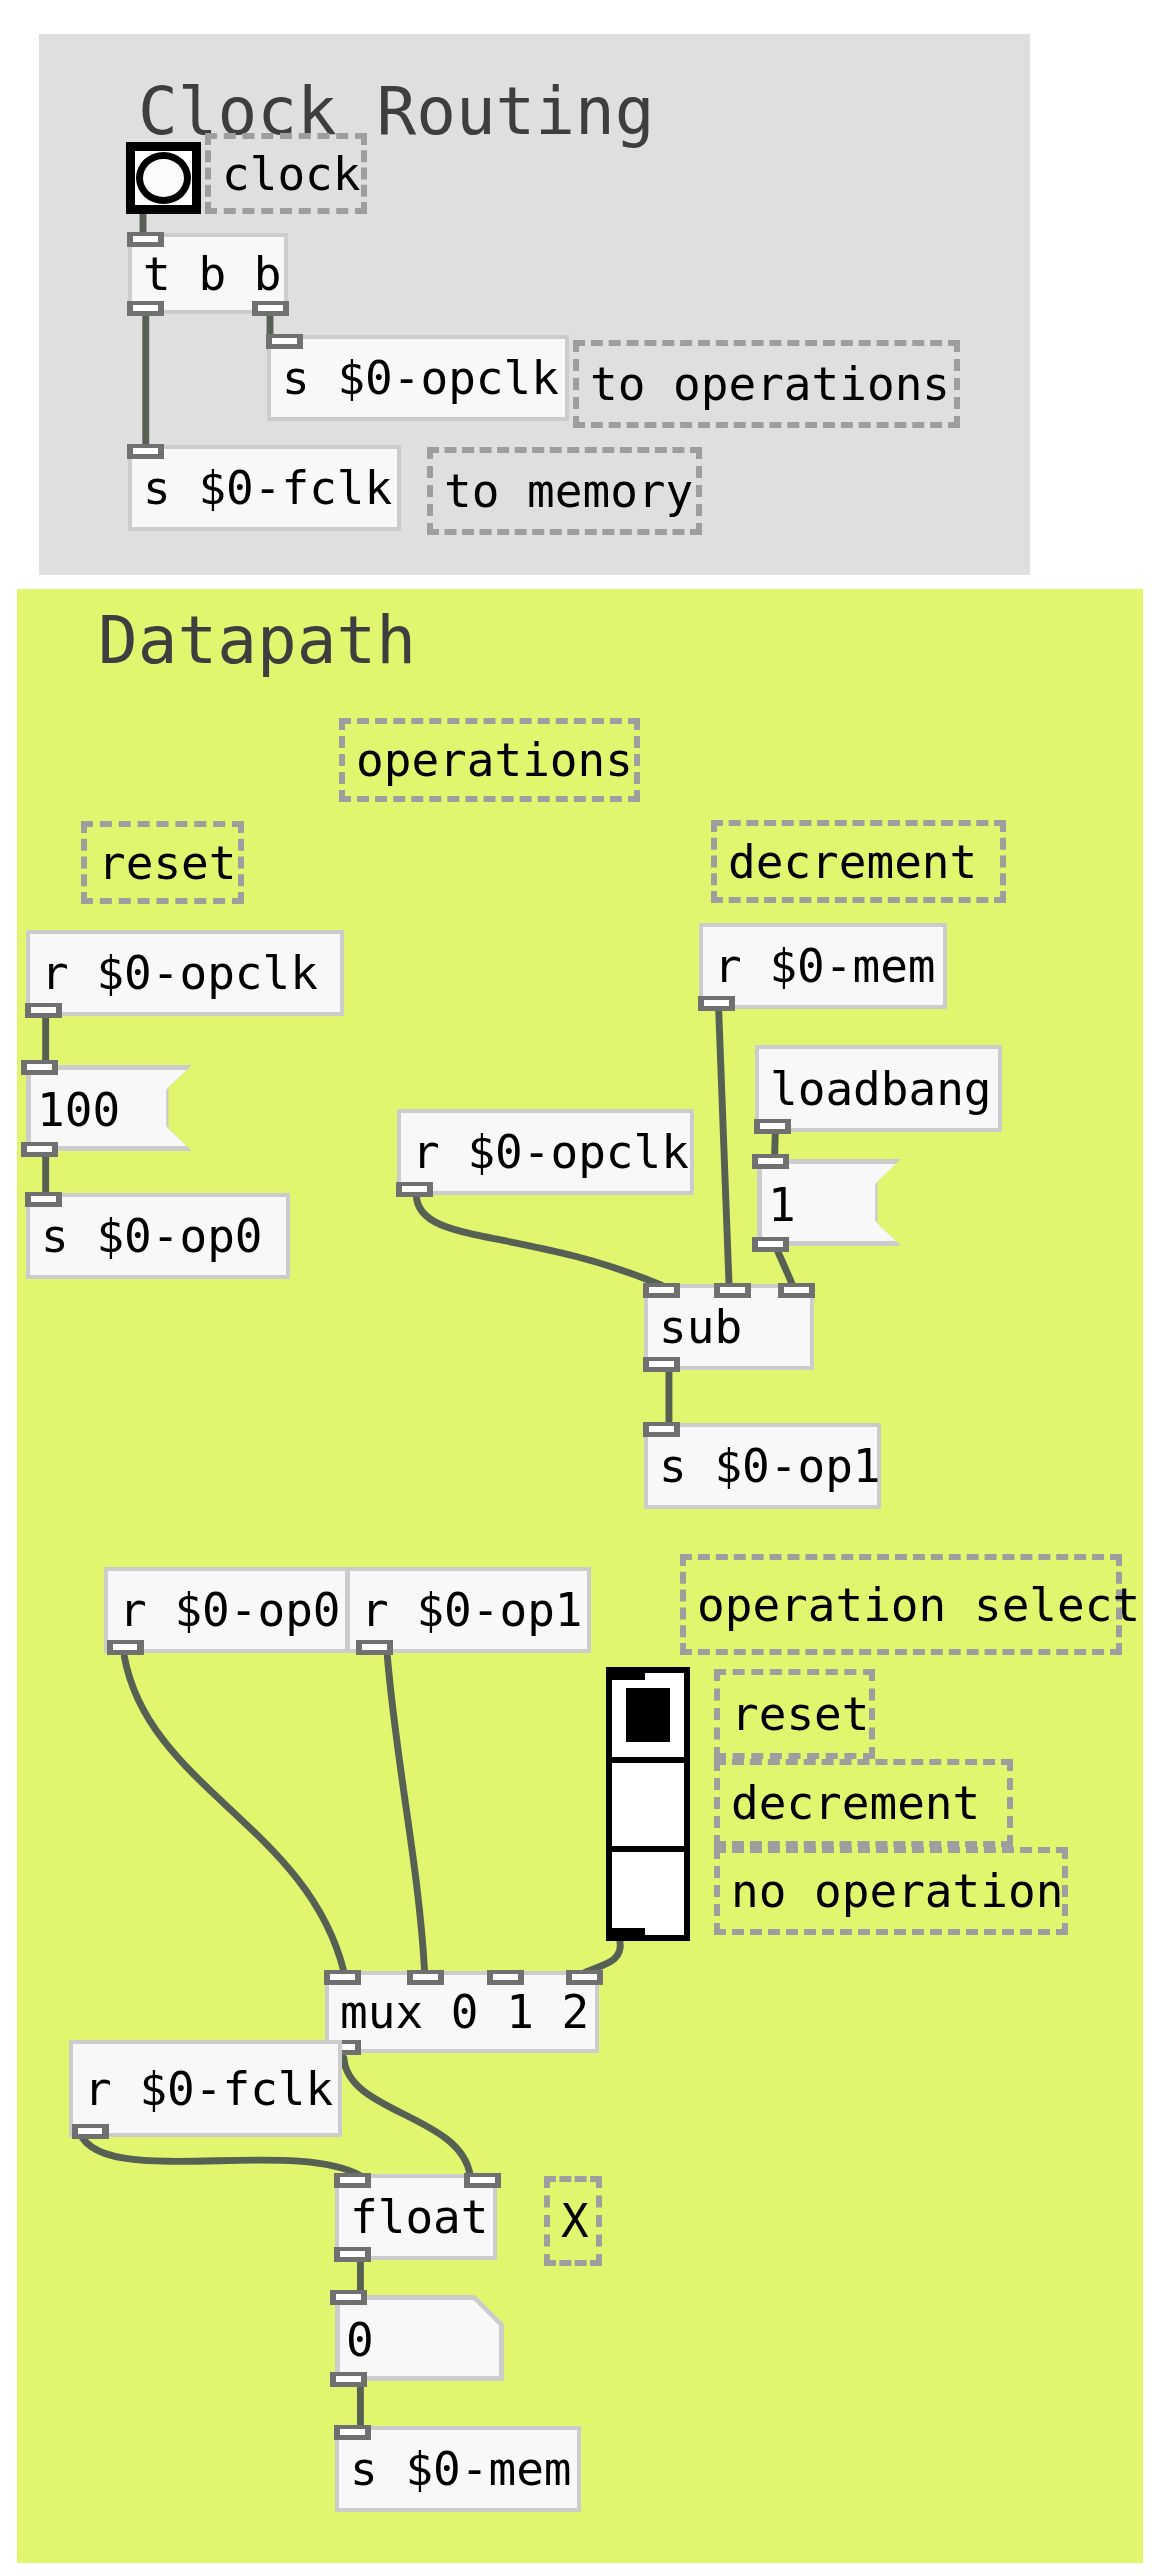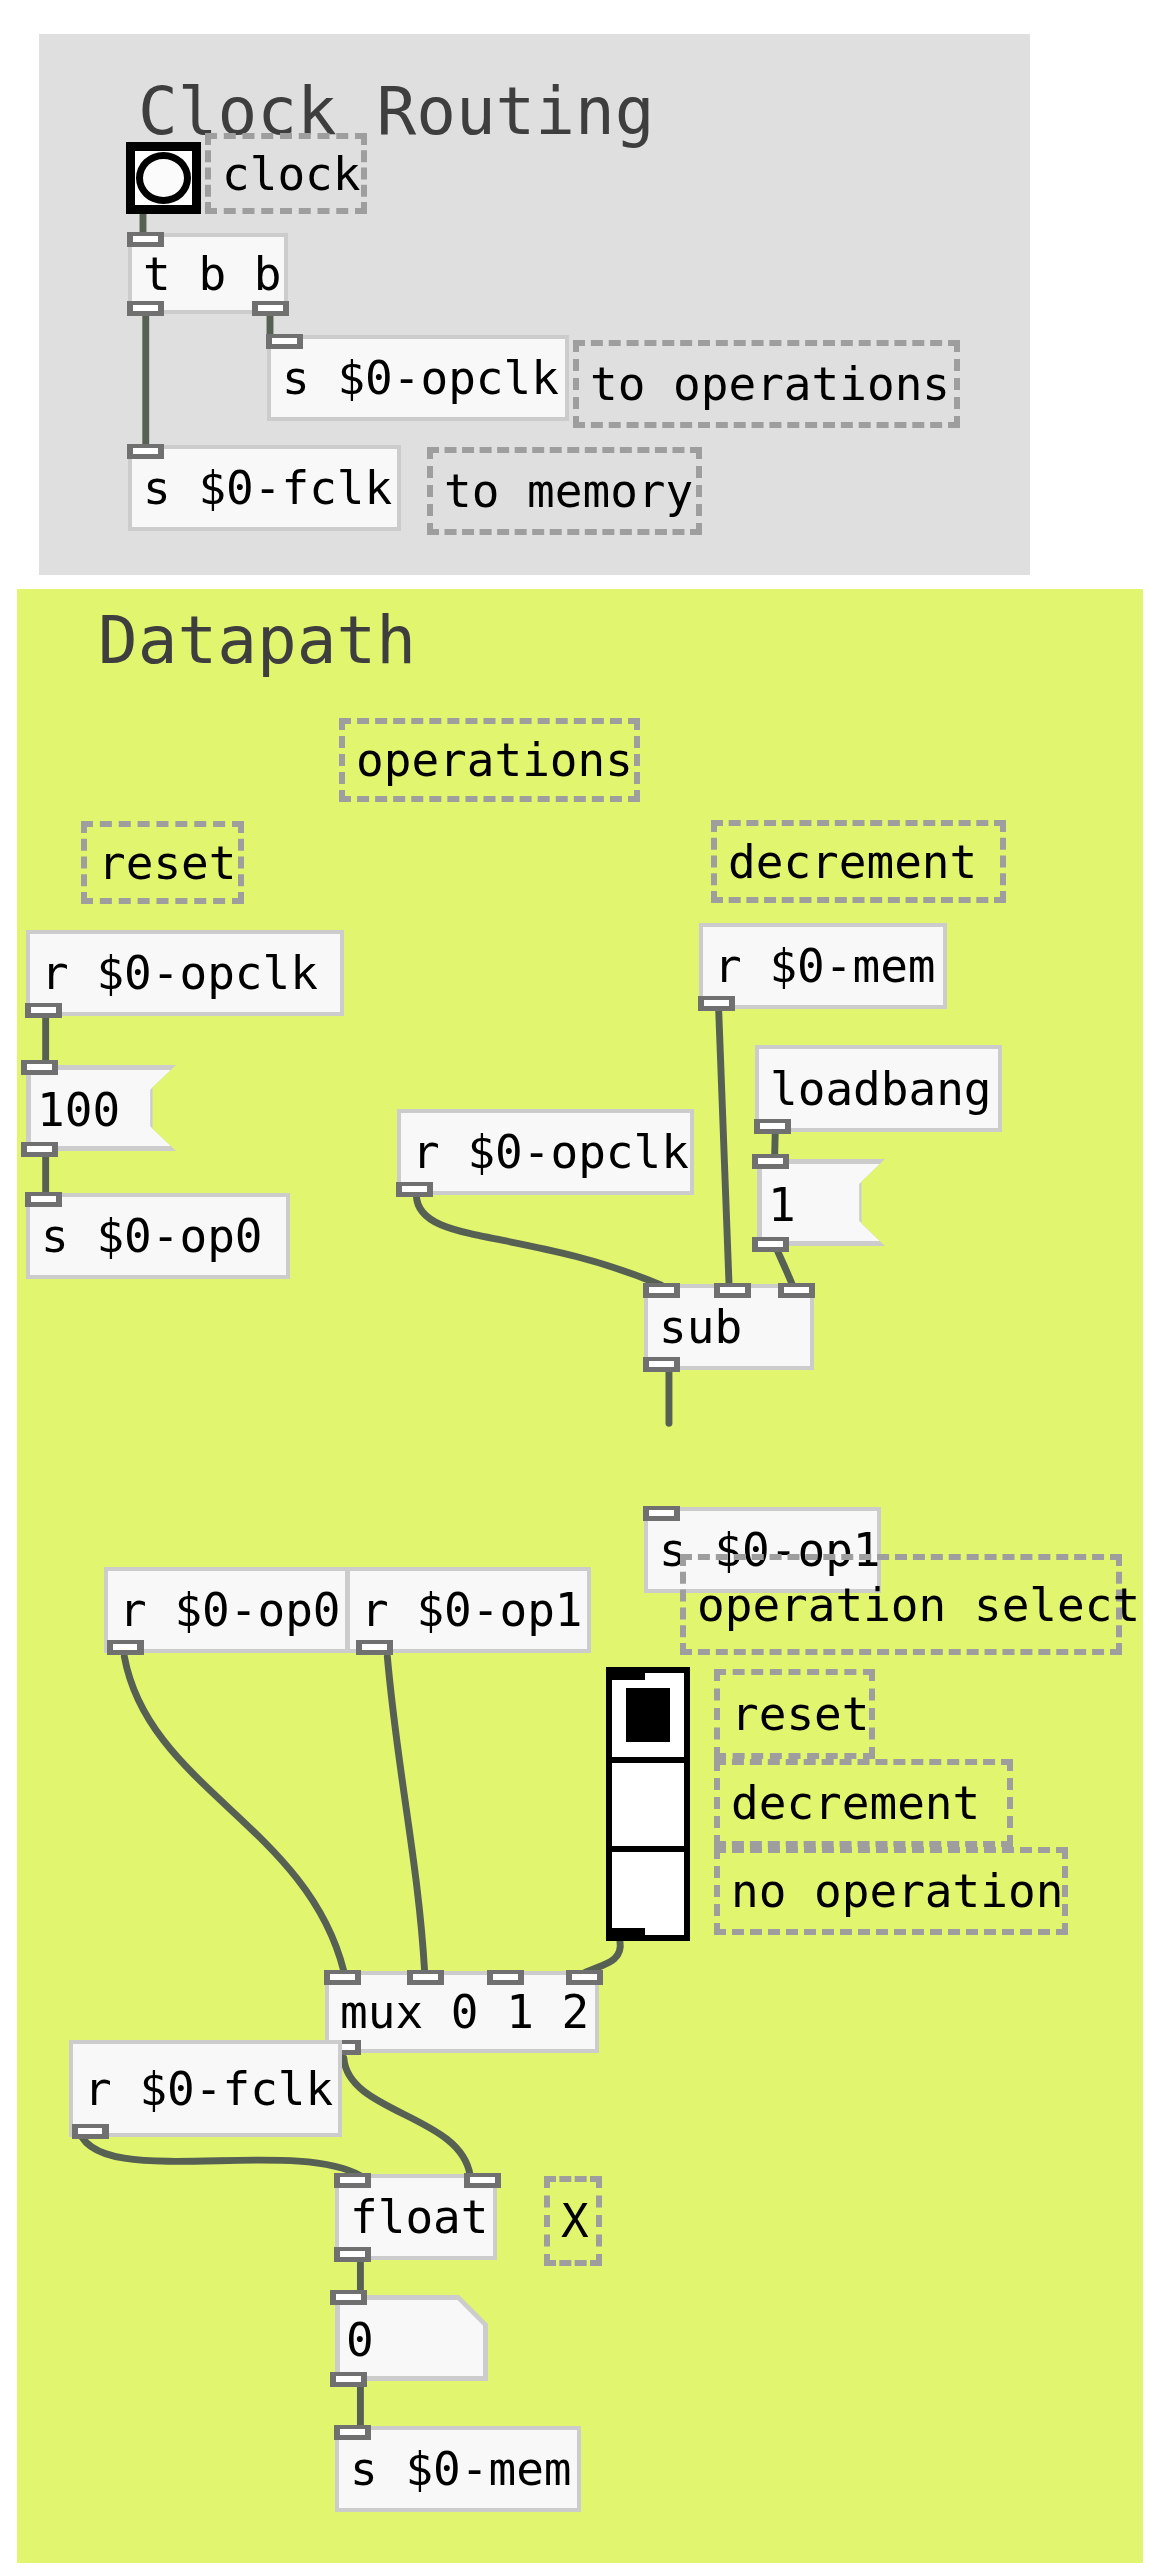--- a/index.html
+++ b/index.html
@@ -15,21 +15,21 @@
        white-space:nowrap;z-index:2;}
   .comment{position:absolute;border:6.2px dashed #9e9e9e;box-sizing:border-box;font-size:46px;
        color:#000;display:flex;align-items:center;padding-left:11px;white-space:nowrap;z-index:2;}
 
   .nub{position:absolute;width:37px;height:15px;background:#707070;z-index:4;}
   .nub::after{content:"";position:absolute;left:6.2px;right:6.2px;top:4.8px;bottom:4.8px;background:#ffffff;}
   .nub.tl{left:-4.8px;top:-5.5px;}
   .nub.bl{left:-4.8px;bottom:-5.5px;}
   .nub.br{right:-4.8px;bottom:-5.5px;}
 
-  .msg,.num{position:absolute;z-index:2;}
+  .msg,.num{position:absolute;z-index:2;padding-left:16px;}
   .msg .shape{position:absolute;inset:0;background:#cccccc;
       clip-path:polygon(0 0,100% 0,calc(100% - 23.5px) 26%,calc(100% - 23.5px) 74%,100% 100%,0 100%);}
   .msg .shape::after{content:"";position:absolute;inset:4.8px;background:#f8f8f8;
       clip-path:polygon(0 0,100% 0,calc(100% - 21px) 26%,calc(100% - 21px) 74%,100% 100%,0 100%);}
   .num .shape{position:absolute;inset:0;background:#cccccc;
       clip-path:polygon(0 0,calc(100% - 29px) 0,100% 29px,100% 100%,0 100%);}
   .num .shape::after{content:"";position:absolute;inset:4.8px;background:#f8f8f8;
       clip-path:polygon(0 0,calc(100% - 26px) 0,100% 26px,100% 100%,0 100%);}
   .msg .lbl,.num .lbl{position:absolute;left:11px;top:50%;transform:translateY(-46%);
       font-size:46px;color:#000;}
@@ -162,21 +162,21 @@
   </div>
 
   <div class="obj" style="left:644px;top:1284px;width:170px;height:86px;">
     <span>sub</span>
     <i class="nub tl"></i>
     <i class="nub" style="left:66px;top:-5.5px;"></i>
     <i class="nub" style="right:-4.8px;top:-5.5px;"></i>
     <i class="nub bl"></i>
   </div>
 
-  <div class="obj" style="left:644px;top:1507px;width:237px;height:86px;">
+  <div class="obj" style="left:644px;top:1423px;width:237px;height:86px;">
     <span>s $0-op1</span>
     <i class="nub tl"></i>
   </div>
 
   <div class="obj" style="left:104px;top:1567px;width:245px;height:86px;">
     <span>r $0-op0</span>
     <i class="nub" style="left:-1.4px;bottom:-5.5px;"></i>
   </div>
 
   <div class="obj" style="left:346px;top:1567px;width:245px;height:86px;">

